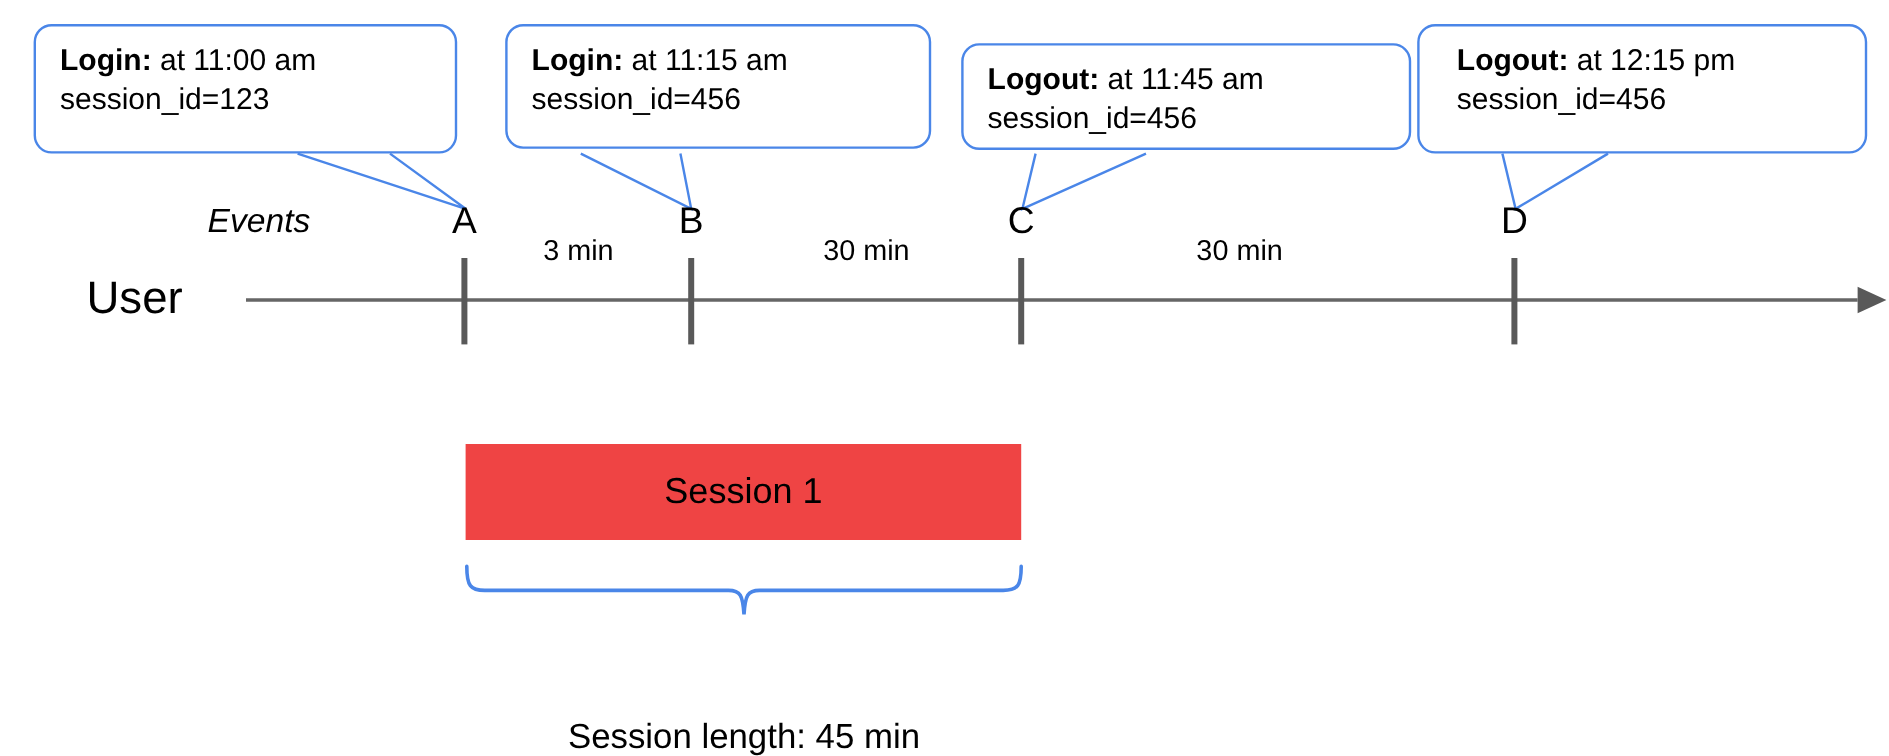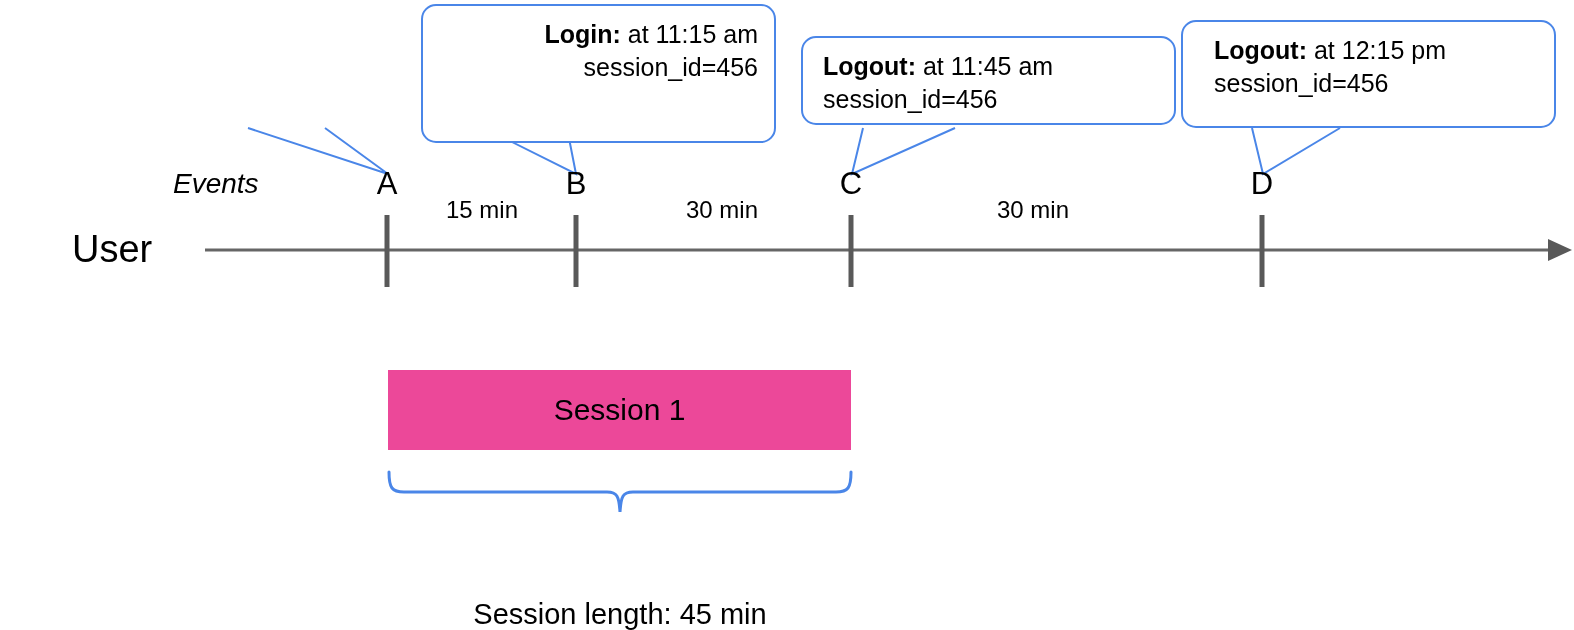--- a/index.html
+++ b/index.html
@@ -64,43 +64,47 @@
   }
   .interval-label {
     position: absolute;
     font-size: 24px;
     text-align: center;
     z-index: 2;
   }
   .session-bar {
     position: absolute;
     box-sizing: border-box;
-    background: #ec4899;
+    background: #ef4444;
     display: flex;
     align-items: center;
     justify-content: center;
     z-index: 2;
   }
   .session-bar span {
     font-size: 30px;
   }
   .session-length-caption {
     position: absolute;
     font-size: 29px;
     text-align: center;
     z-index: 2;
   }
 </style>
 </head>
 <body>
 
 <div id="diagram-root">
 
+  <div class="callout" style="left:28px; top:20px; width:353px; height:108px;">
+    <span><b>Login:</b><span> at 11:00 am</span></span>
+    <span class="line2">session_id=123</span>
+  </div>
 
-  <div class="callout" style="left:421px; top:4px; width:355px; height:139px;text-align:right;">
+  <div class="callout" style="left:421px; top:20px; width:355px; height:104px;">
     <span><b>Login:</b><span> at 11:15 am</span></span>
     <span class="line2">session_id=456</span>
   </div>
 
   <div class="callout" style="left:801px; top:36px; width:375px; height:89px;">
     <span><b>Logout:</b><span> at 11:45 am</span></span>
     <span class="line2">session_id=456</span>
   </div>
 
   <div class="callout" style="left:1181px; top:20px; width:375px; height:108px;padding-left:31px;">
@@ -133,21 +137,21 @@
   </svg>
 
   <div class="axis-label-events" style="left:173px; top:168px;">Events</div>
   <div class="axis-label-user" style="left:72px; top:228px;">User</div>
 
   <div class="tick-label" style="left:362px; top:166px; width:50px;">A</div>
   <div class="tick-label" style="left:551px; top:166px; width:50px;">B</div>
   <div class="tick-label" style="left:826px; top:166px; width:50px;">C</div>
   <div class="tick-label" style="left:1237px; top:166px; width:50px;">D</div>
 
-  <div class="interval-label" style="left:422px; top:196px; width:120px;">15 min</div>
+  <div class="interval-label" style="left:422px; top:196px; width:120px;">3 min</div>
   <div class="interval-label" style="left:662px; top:196px; width:120px;">30 min</div>
   <div class="interval-label" style="left:973px; top:196px; width:120px;">30 min</div>
 
   <div class="session-bar" style="left:388px; top:370px; width:463px; height:80px;">
     <span>Session 1</span>
   </div>
 
   <div class="session-length-caption" style="left:420px; top:578px; width:400px;margin-top:20px;">Session length: 45 min</div>
 
 </div>

